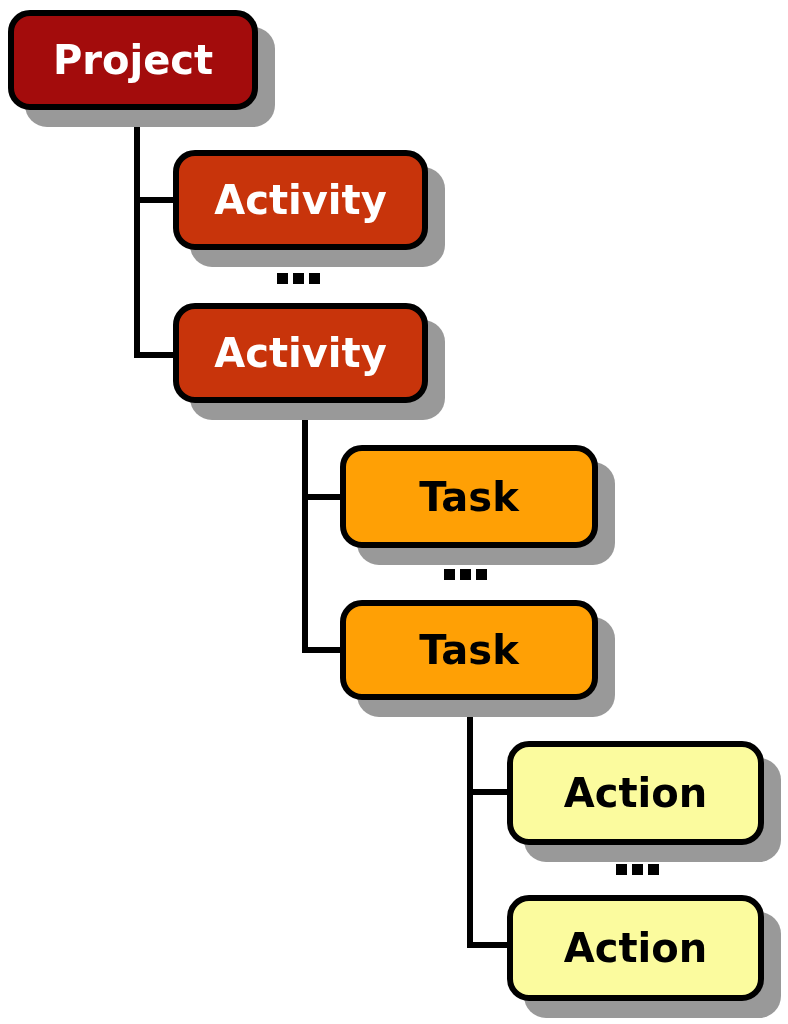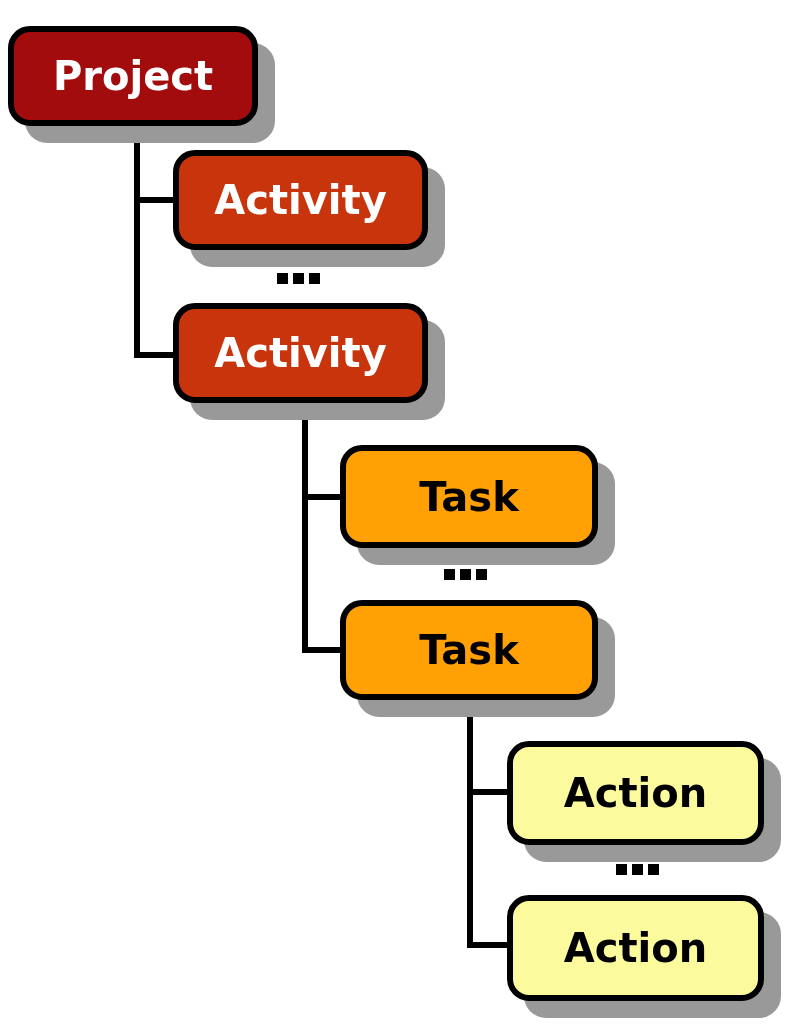--- a/index.html
+++ b/index.html
@@ -58,21 +58,21 @@
   <div class="line" style="left: 134px; top: 352px; width: 44px; height: 6px; background: rgb(0, 0, 0);"></div>
 
   <div class="line" style="left: 302px; top: 400px; width: 6px; height: 253px; background: rgb(0, 0, 0);"></div>
   <div class="line" style="left: 302px; top: 494px; width: 42px; height: 6px; background: rgb(0, 0, 0);"></div>
   <div class="line" style="left: 302px; top: 647px; width: 42px; height: 6px; background: rgb(0, 0, 0);"></div>
 
   <div class="line" style="left: 467px; top: 697px; width: 6px; height: 251px; background: rgb(0, 0, 0);"></div>
   <div class="line" style="left: 467px; top: 789px; width: 44px; height: 6px; background: rgb(0, 0, 0);"></div>
   <div class="line" style="left: 467px; top: 942px; width: 44px; height: 6px; background: rgb(0, 0, 0);"></div>
 
-  <div class="node" style="left: 8px; top: 26px; width: 250px; height: 100px; background: rgb(163, 12, 12); color: rgb(255, 255, 255); border-color: rgb(0, 0, 0);">
+  <div class="node" style="left: 8px; top: 10px; width: 250px; height: 100px; background: rgb(163, 12, 12); color: rgb(255, 255, 255); border-color: rgb(0, 0, 0);">
     <span class="label">Project</span>
   </div>
 
   <div class="node" style="left: 173px; top: 150px; width: 255px; height: 100px; background: rgb(200, 52, 11); color: rgb(255, 255, 255); border-color: rgb(0, 0, 0);">
     <span class="label">Activity</span>
   </div>
 
   <div class="dots" style="left:277px; top:273px;">
     <i></i>
       <i></i>

